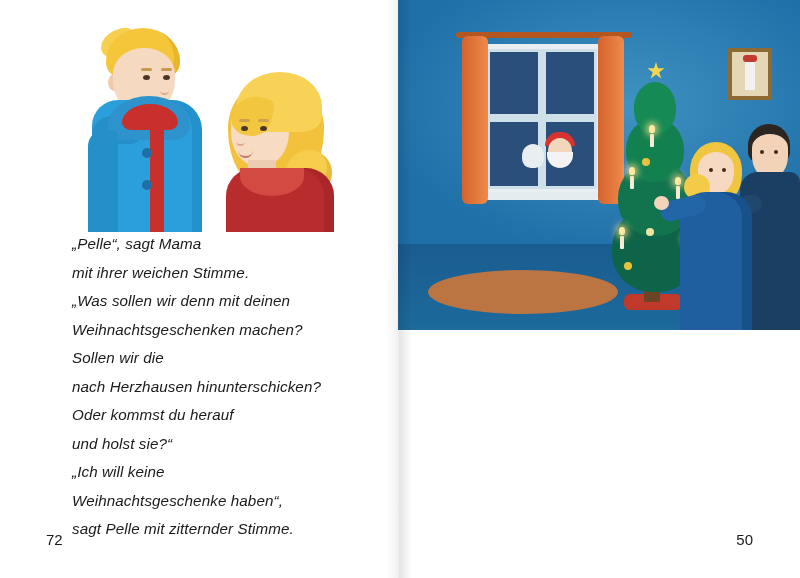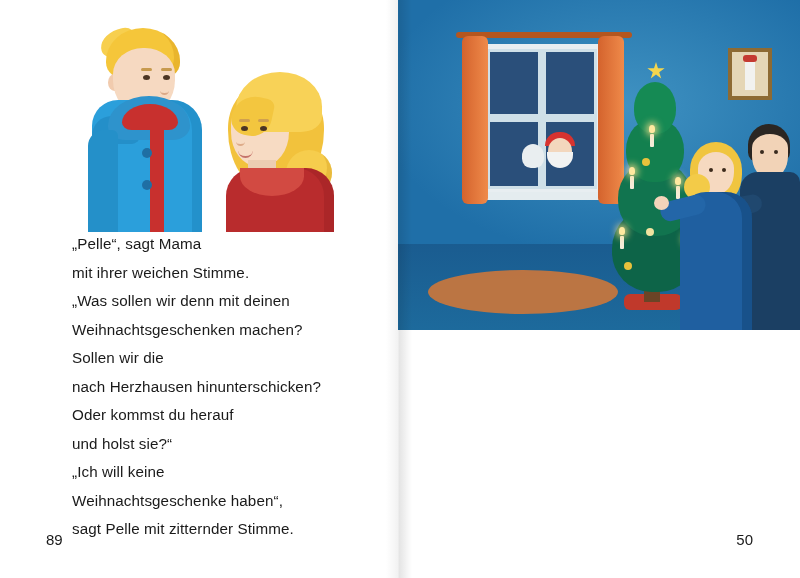--- a/index.html
+++ b/index.html
@@ -531,20 +531,21 @@
     position: absolute;
     font-size: 15.2px;
     line-height: 28.5px;
     color: #1a1a1a;
     white-space: pre;
     letter-spacing: .1px;
   }
   .text-left {
     left: 72px;
     top: 230px;
+    font-style: italic;
   }
   .folio {
     position: absolute;
     bottom: 30px;
     font-size: 15px;
     color: #1a1a1a;
   }
   .folio-left { left: 46px; }
   .folio-right { right: 47px; }
 
@@ -607,21 +608,21 @@
 „Was sollen wir denn mit deinen
 Weihnachtsgeschenken machen?
 Sollen wir die
 nach Herzhausen hinunterschicken?
 Oder kommst du herauf
 und holst sie?“
 „Ich will keine
 Weihnachtsgeschenke haben“,
 sagt Pelle mit zitternder Stimme.</div>
 
-    <div class="folio folio-left">89</div>
+    <div class="folio folio-left">72</div>
   </div>
 
   <div class="page page-right">
 
     <div class="illus-right">
       <div class="wall-glow"></div>
       <div class="floor"></div>
       <div class="rug"></div>
 
       <div class="curtain-rod"></div>

